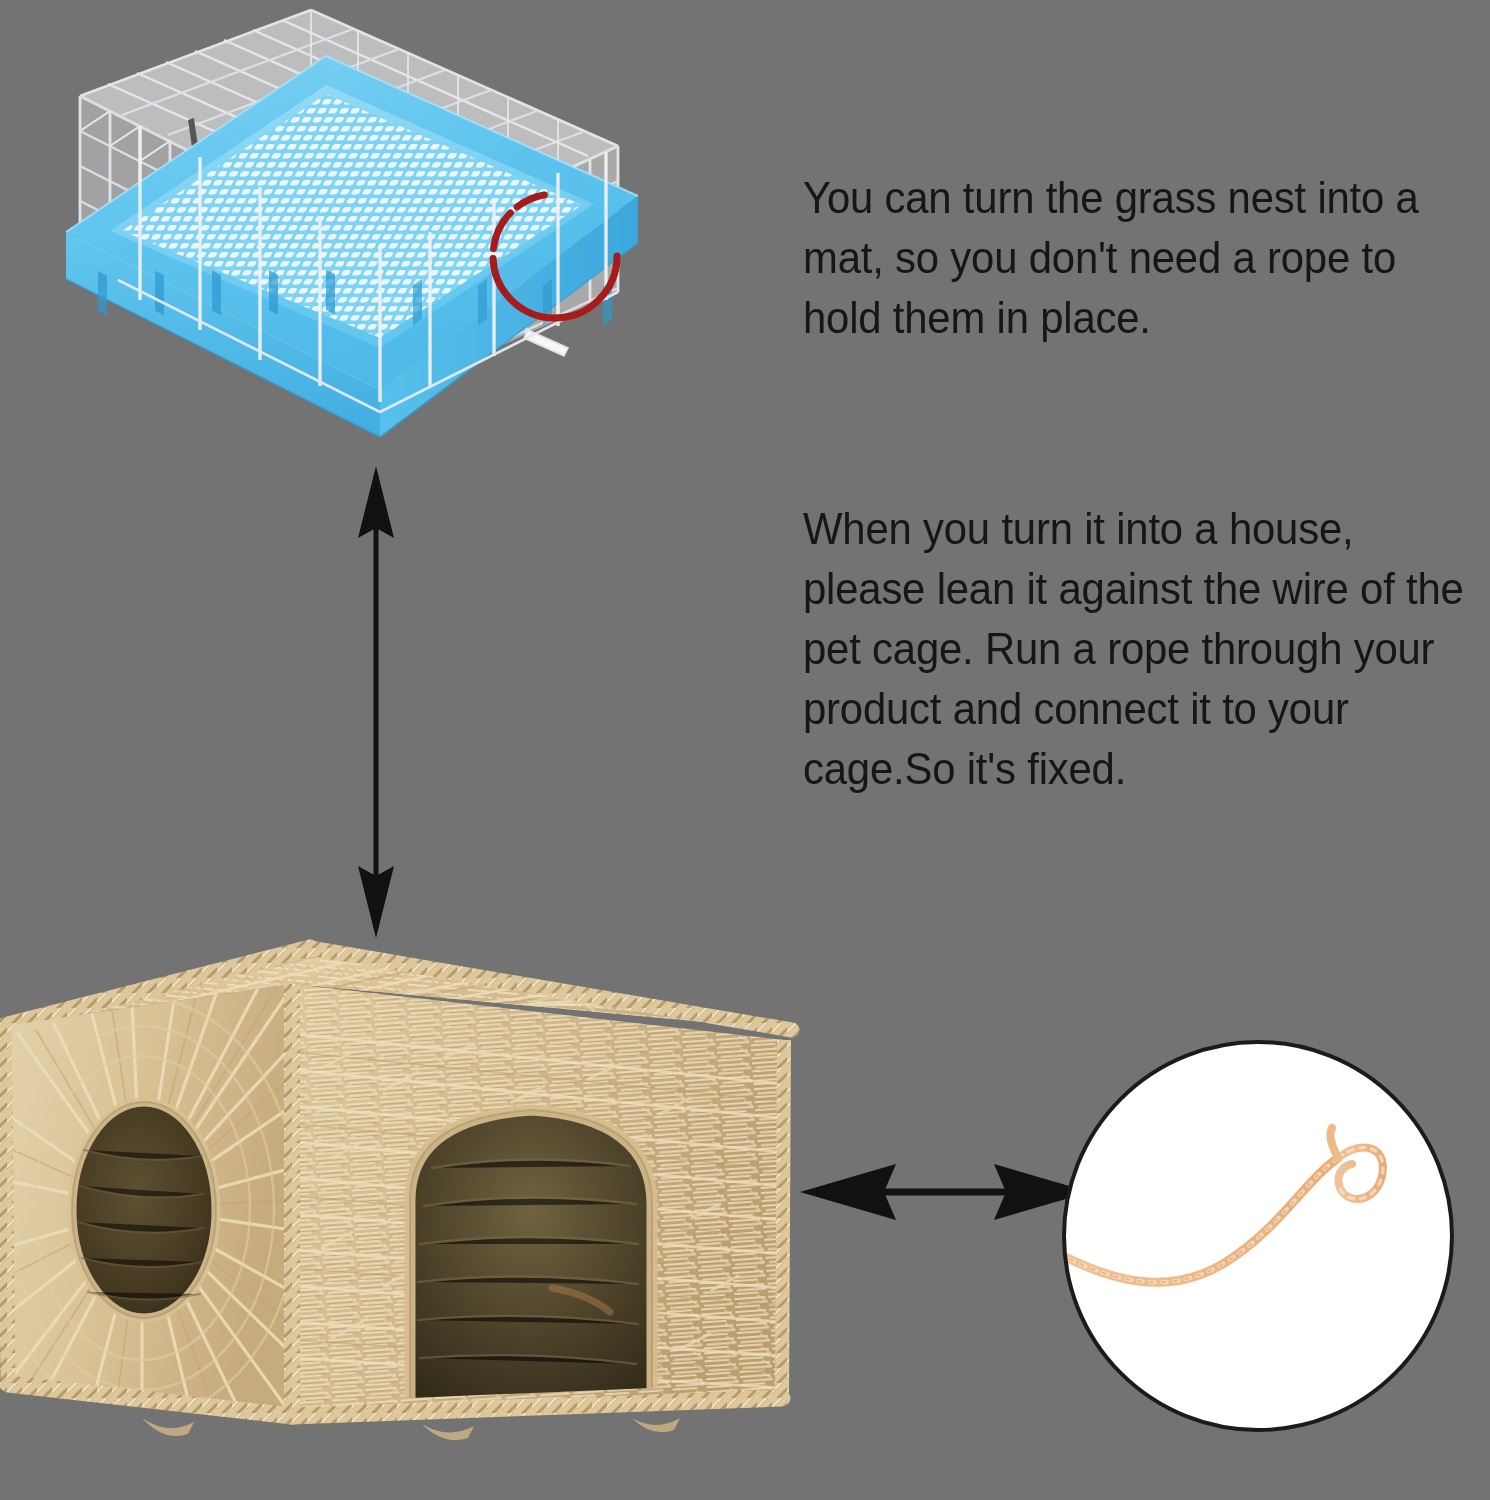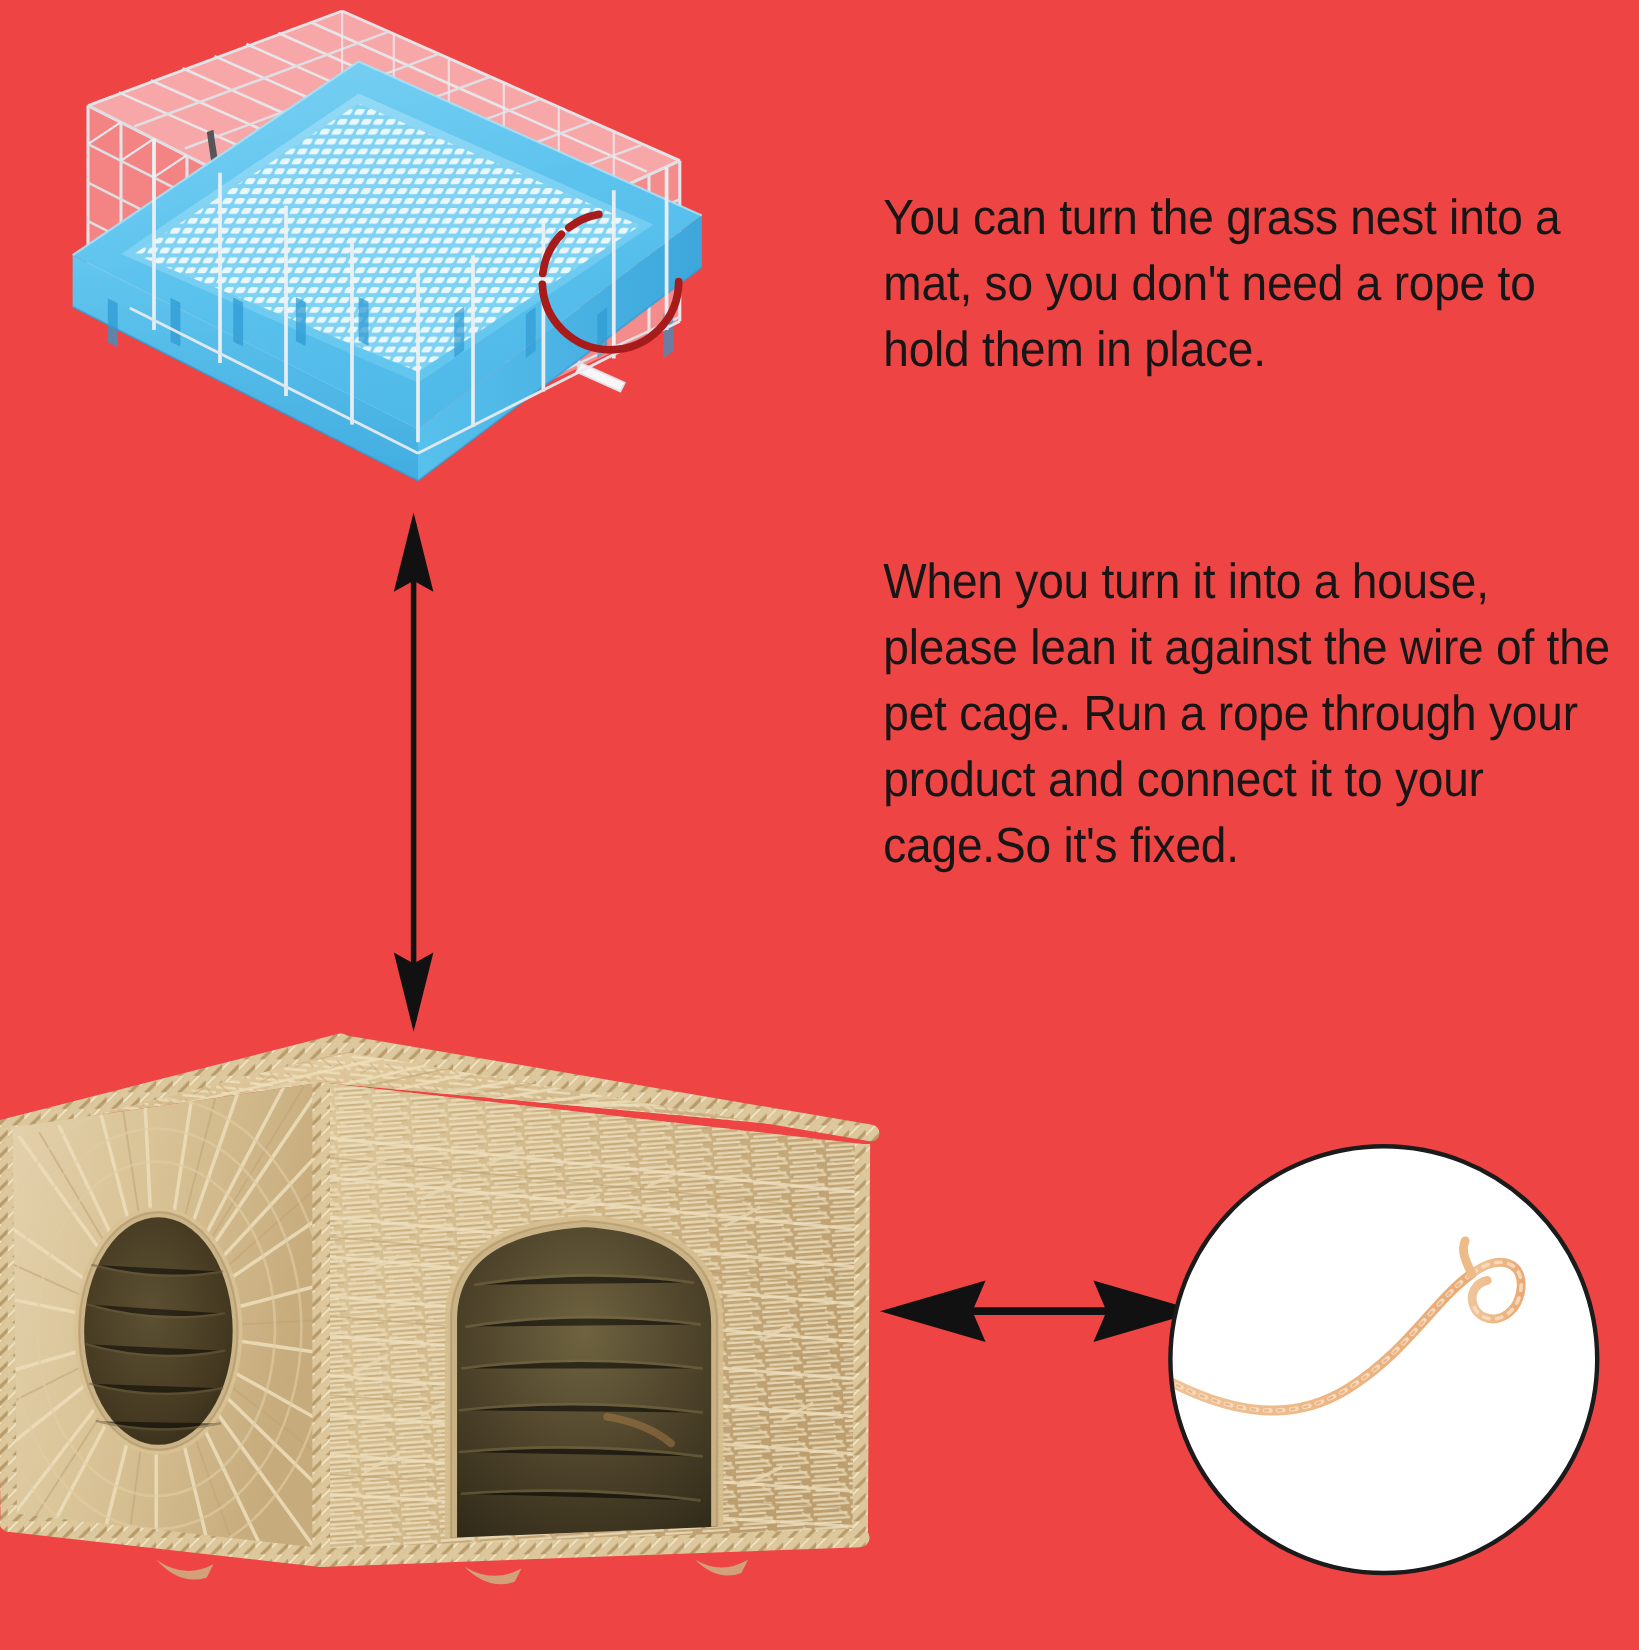--- a/index.html
+++ b/index.html
@@ -13,21 +13,21 @@
     position: relative;
     overflow: hidden;
     font-family: "Liberation Sans", sans-serif;
     -webkit-font-smoothing: antialiased;
   }
   .stage {
     position: absolute;
     left: 0; top: 0;
     width: 1490px;
     height: 1500px;
-    background: #ef4444;
+    background: #737373;
   }
 
   
   .text-block {
     position: absolute;
     color: #161616;
     font-family: "Liberation Sans", sans-serif;
     font-weight: 400;
     letter-spacing: -0.2px;
     white-space: pre-line;

